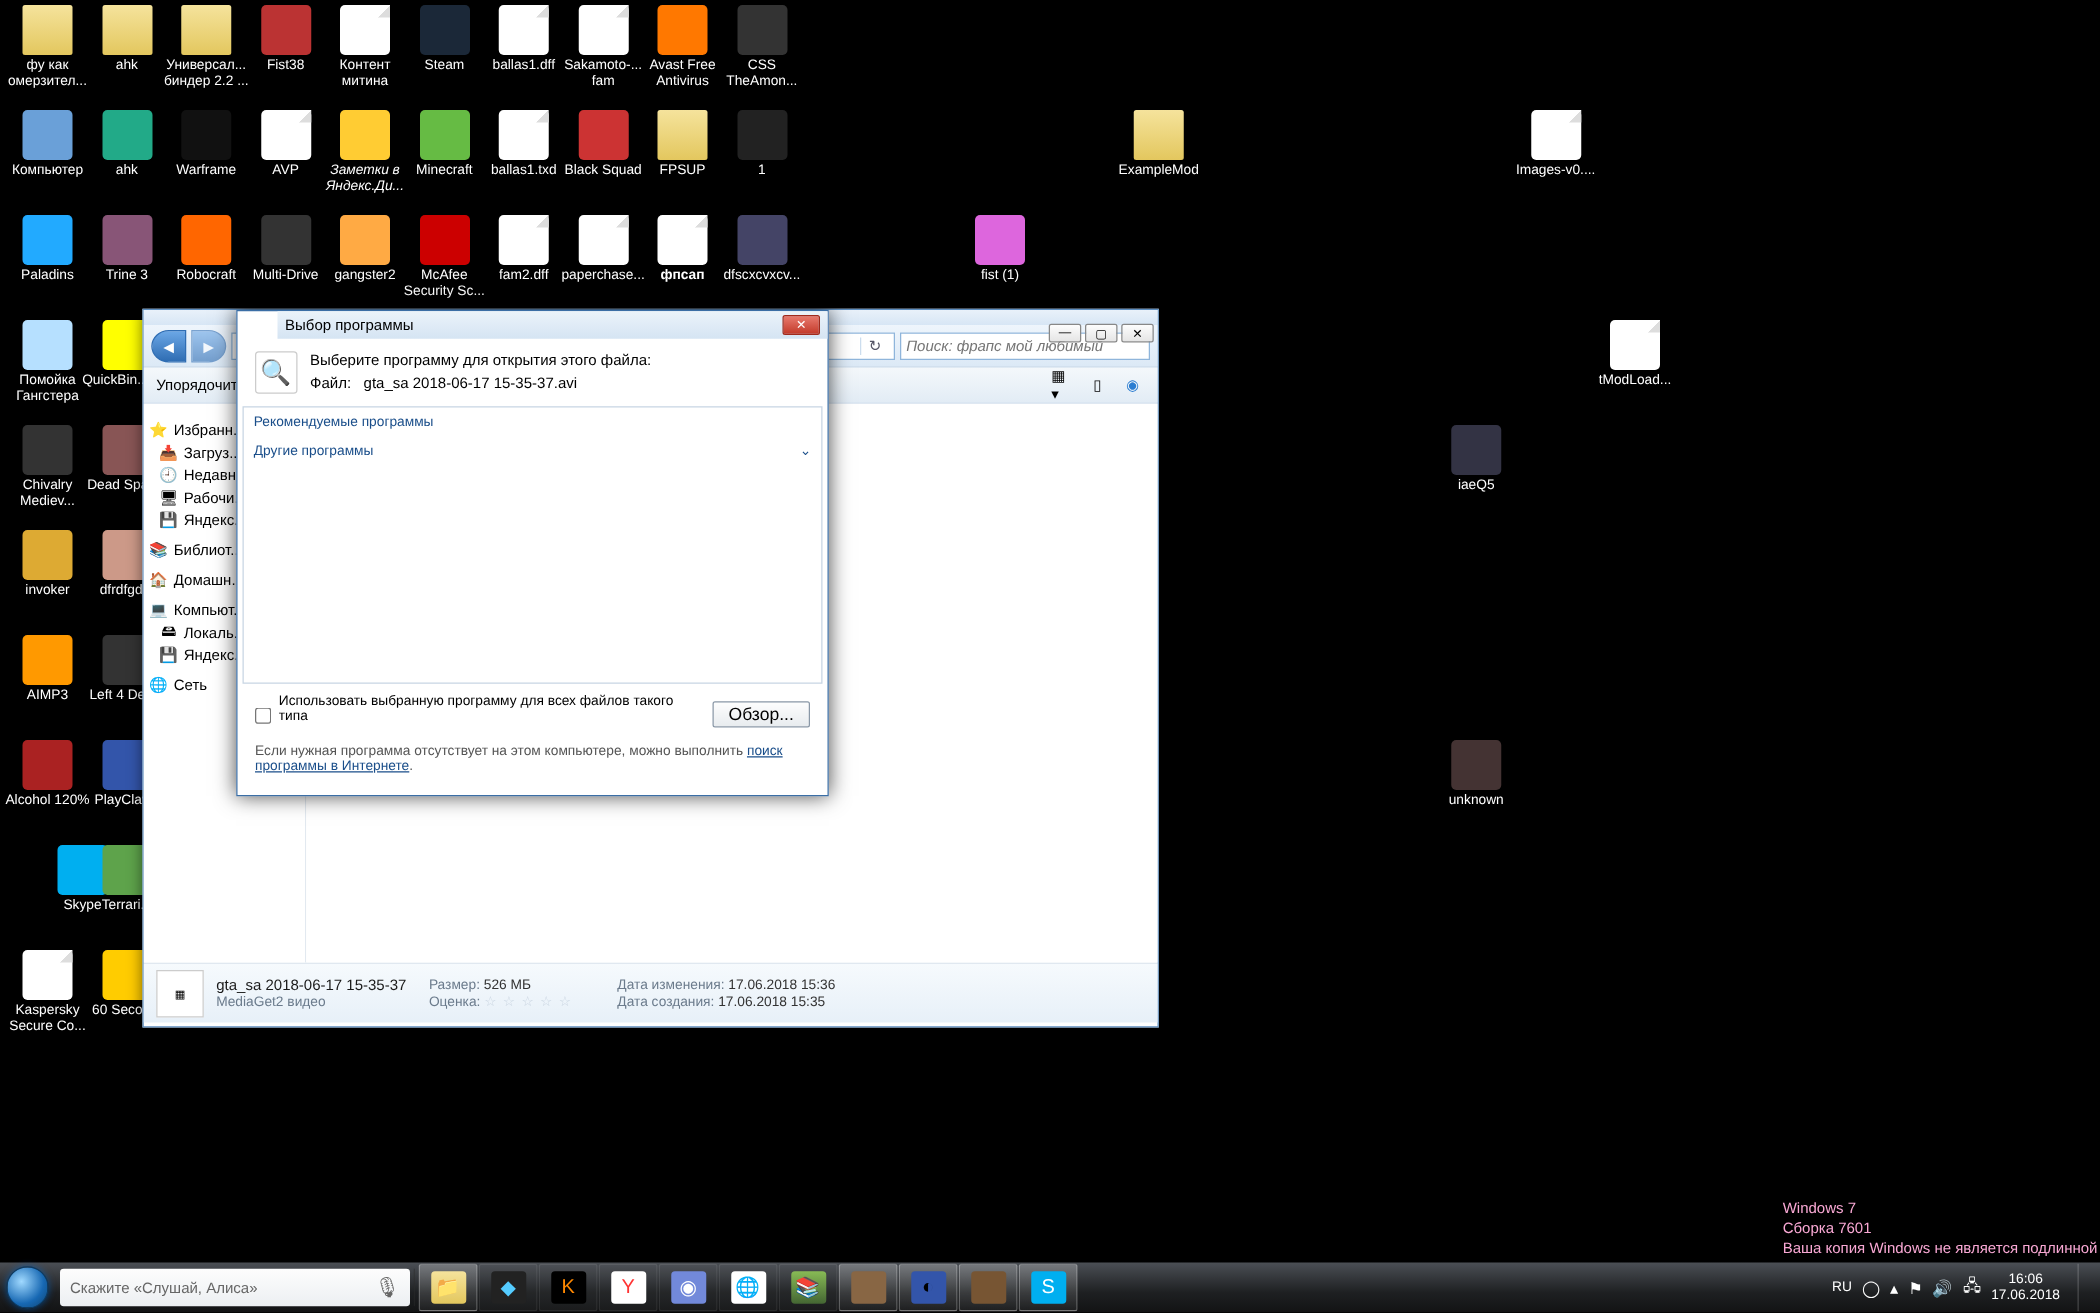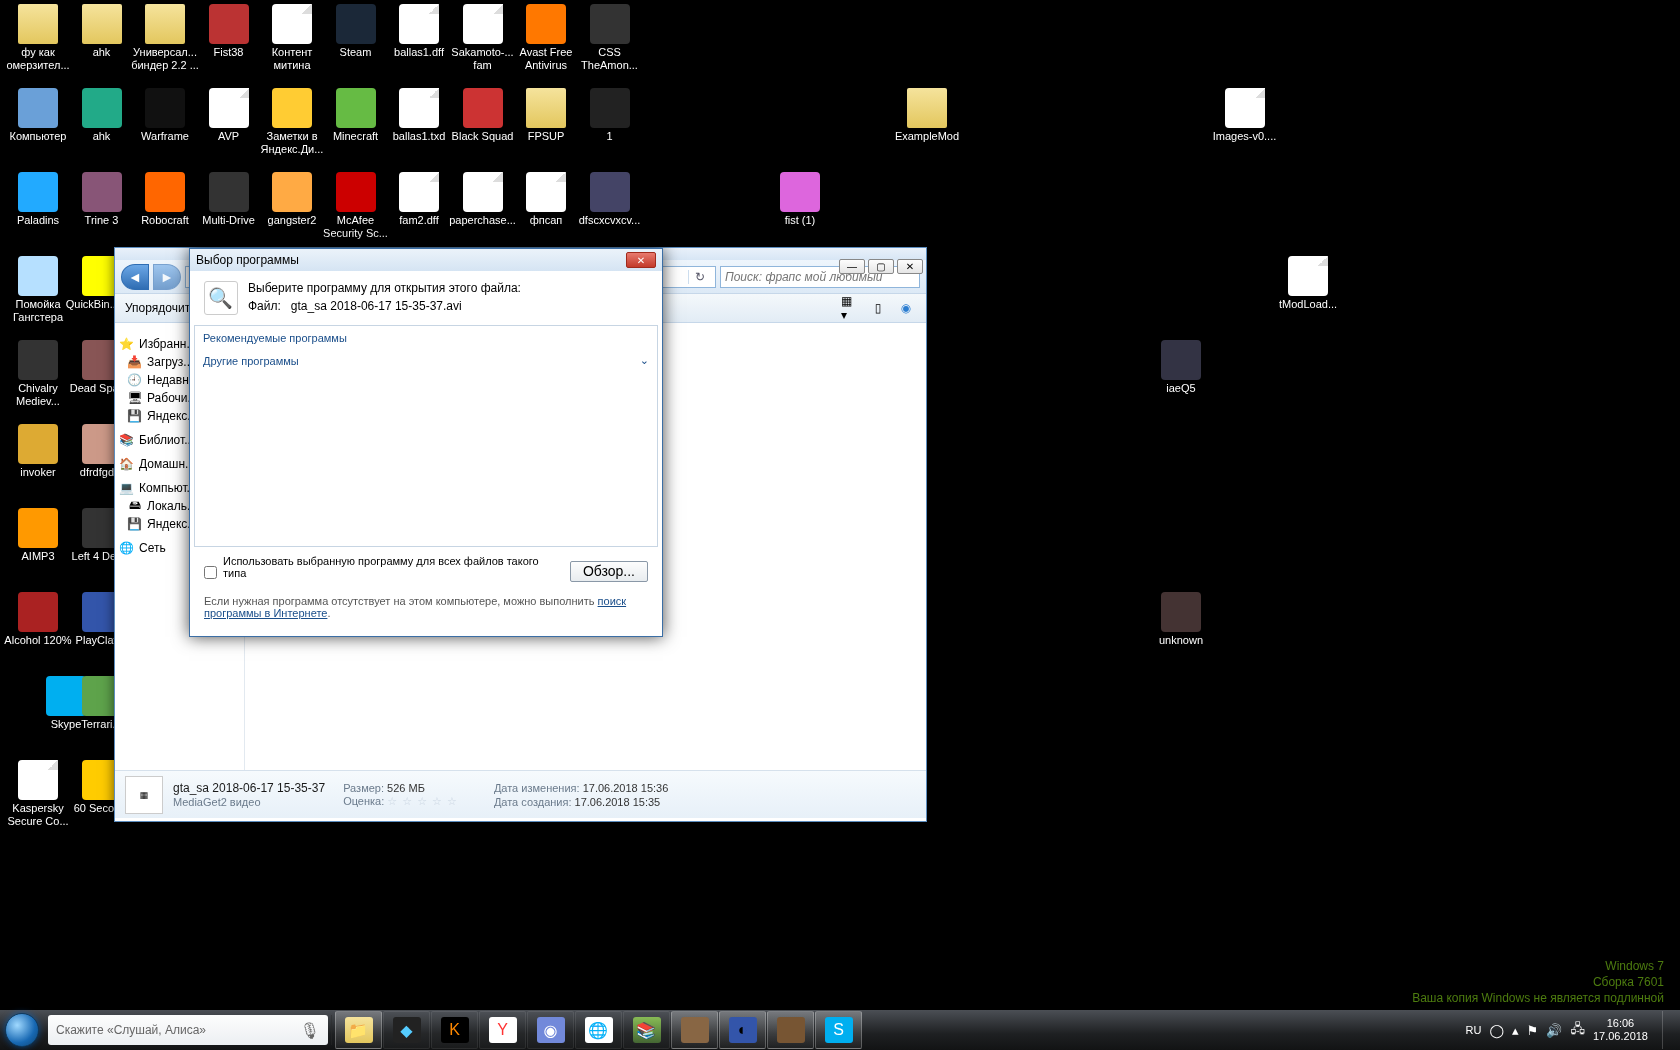--- a/index.html
+++ b/index.html
@@ -8,21 +8,21 @@
 
 .desktop { position: absolute; top: 0; left: 0; right: 0; bottom: 40px; }
 .desktop-icon { position: absolute; width: 74px; text-align: center; color: #fff; font-size: 11px; cursor: pointer; }
 .desktop-icon .icon-img { width: 40px; height: 40px; margin: 0 auto 2px; display: flex; align-items: center; justify-content: center; font-size: 28px; background: rgba(255,255,255,0.1); border-radius: 4px; }
 .desktop-icon .label { text-shadow: 1px 1px 2px #000; word-wrap: break-word; line-height: 13px; max-height: 39px; overflow: hidden; }
 .folder-icon { background: linear-gradient(#f5e39c, #e3c75e) !important; border-radius: 2px !important; }
 .file-icon { background: #fff !important; position: relative; }
 .file-icon::before { content: ""; position: absolute; top: 0; right: 0; width: 10px; height: 10px; background: linear-gradient(135deg, #fff 50%, #ddd 50%); }
 
 
-.watermark { position: absolute; right: 16px; bottom: 44px; color: #4d7c0f; font-size: 12px; text-align: right; line-height: 16px; }
+.watermark { position: absolute; right: 2px; bottom: 44px; color: #f9a8d4; font-size: 12px; text-align: left; line-height: 16px; }
 
 
 .explorer { position: absolute; left: 114px; top: 247px; width: 813px; height: 575px; background: #fff; border: 1px solid #5c8dbf; box-shadow: 0 0 12px rgba(0,0,0,0.6); }
 .explorer-titlebar { height: 12px; background: linear-gradient(#e9f1fa, #d7e6f5); position: relative; }
 .explorer-controls { position: absolute; right: 3px; top: 11px; display: flex; gap: 3px; }
 .explorer-controls button { width: 26px; height: 15px; font-size: 10px; border: 1px solid #888; background: linear-gradient(#fdfdfd, #e5e5e5); border-radius: 2px; cursor: pointer; }
 .explorer-nav { height: 33px; background: linear-gradient(#eef5fc, #dce9f6); display: flex; align-items: center; padding: 0 6px; gap: 4px; }
 .nav-arrow { width: 28px; height: 26px; border-radius: 50% 0 0 50%; background: linear-gradient(#6ba7e6, #2f6db3); border: 1px solid #2f6db3; display: flex; align-items: center; justify-content: center; color: #fff; font-size: 14px; cursor: pointer; }
 .nav-arrow.fwd { border-radius: 0 50% 50% 0; opacity: 0.6; }
 .address-bar { flex: 1; height: 22px; border: 1px solid #8fb5db; background: #fff; display: flex; align-items: center; padding: 0 4px; font-size: 12px; }
@@ -40,21 +40,21 @@
 .details-pane { height: 48px; border-top: 1px solid #d6e1ec; background: linear-gradient(#f6fafd, #e7f0f8); display: flex; align-items: center; padding: 4px 10px; gap: 10px; }
 .dp-thumb { width: 38px; height: 38px; background: #fff; border: 1px solid #ccc; display: flex; align-items: center; justify-content: center; font-size: 9px; }
 .dp-info { font-size: 11px; color: #333; display: grid; grid-template-columns: auto auto auto auto; column-gap: 18px; row-gap: 0px; align-items: center; }
 .dp-info .k { color: #6b7b8c; }
 .dp-info .filename { color: #1a1a1a; font-size: 12px; }
 .dp-info .filetype { color: #6b7b8c; }
 .stars { color: #cbd6e2; letter-spacing: 1px; }
 
 
 .openwith { position: absolute; left: 189px; top: 248px; width: 474px; height: 389px; background: #fff; border: 1px solid #3b6ea5; box-shadow: 0 0 16px rgba(0,0,0,0.7); display: flex; flex-direction: column; }
-.ow-title { height: 22px; background: linear-gradient(#ebf3fa, #d5e4f3); display: flex; align-items: center; padding: 0 6px; font-size: 12px; }
+.ow-title { height: 22px; background: linear-gradient(#ebf3fa, #d5e4f3); display: flex; align-items: center; padding: 0 6px; font-size: 12px; margin-left: 32px; }
 .ow-title .close { margin-left: auto; width: 30px; height: 16px; background: linear-gradient(#e87a6e, #c33a2a); border: 1px solid #a02a1c; border-radius: 2px; color: #fff; font-size: 10px; cursor: pointer; display: flex; align-items: center; justify-content: center; }
 .ow-header { display: flex; gap: 10px; padding: 10px 14px; font-size: 12px; }
 .ow-header .big-icon { width: 34px; height: 34px; border: 1px solid #ccc; border-radius: 3px; display: flex; align-items: center; justify-content: center; font-size: 20px; color: #888; }
 .ow-list-wrap { margin: 0 4px; border: 1px solid #c7d5e3; height: 222px; overflow: auto; }
 .ow-sect { font-size: 11px; color: #1a4e8a; padding: 6px 8px 4px; }
 .ow-item { margin: 0 6px 4px; padding: 4px 6px; display: flex; align-items: center; gap: 8px; border: 1px solid #9ec4ea; background: linear-gradient(#eaf4fe, #d3e7fa); border-radius: 2px; cursor: pointer; }
 .ow-item .pi { width: 22px; height: 22px; background: radial-gradient(circle at 40% 40%, #4fbd4f, #1a7a1a); border-radius: 50%; }
 .ow-item .pt { font-size: 12px; }
 .ow-item .ps { font-size: 10px; color: #777; }
 .ow-sect.other { display: flex; align-items: center; justify-content: space-between; cursor: pointer; }
@@ -135,21 +135,21 @@
       <div class="label">ahk</div>
     </div>
     <div class="desktop-icon" style="left: 128px; top: 88px;">
       <div class="icon-img" style="background: rgb(17, 17, 17);"></div>
       <div class="label">Warframe</div>
     </div>
     <div class="desktop-icon" style="left: 191.5px; top: 88px;">
       <div class="icon-img file-icon"></div>
       <div class="label">AVP</div>
     </div>
-    <div class="desktop-icon" style="left: 255px; top: 88px;">
+    <div class="desktop-icon" style="left: 255px; top: 88px; font-style: italic;">
       <div class="icon-img" style="background: rgb(255, 204, 51);"></div>
       <div class="label">Заметки в Яндекс.Ди...</div>
     </div>
     <div class="desktop-icon" style="left: 318.5px; top: 88px;">
       <div class="icon-img" style="background: rgb(102, 187, 68);"></div>
       <div class="label">Minecraft</div>
     </div>
     <div class="desktop-icon" style="left: 382px; top: 88px;">
       <div class="icon-img file-icon"></div>
       <div class="label">ballas1.txd</div>
@@ -199,21 +199,21 @@
       <div class="label">McAfee Security Sc...</div>
     </div>
     <div class="desktop-icon" style="left: 382px; top: 172px;">
       <div class="icon-img file-icon"></div>
       <div class="label">fam2.dff</div>
     </div>
     <div class="desktop-icon" style="left: 445.5px; top: 172px;">
       <div class="icon-img file-icon"></div>
       <div class="label">paperchase...</div>
     </div>
-    <div class="desktop-icon" style="left: 509px; top: 172px;">
+    <div class="desktop-icon" style="left: 509px; top: 172px; font-weight: bold;">
       <div class="icon-img file-icon"></div>
       <div class="label">фпсап</div>
     </div>
     <div class="desktop-icon" style="left: 572.5px; top: 172px;">
       <div class="icon-img" style="background: rgb(68, 68, 102);"></div>
       <div class="label">dfscxcvxcv...</div>
     </div>
     <div class="desktop-icon" style="left: 763px; top: 172px;">
       <div class="icon-img" style="background: rgb(221, 102, 221);"></div>
       <div class="label">fist (1)</div>

